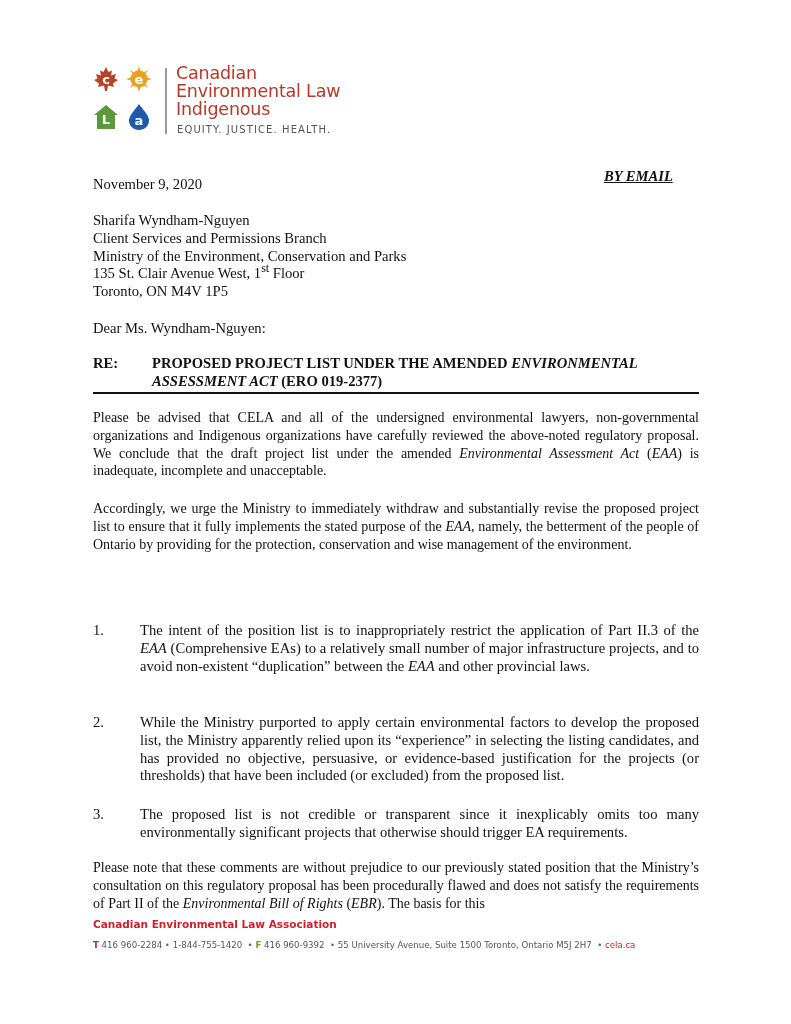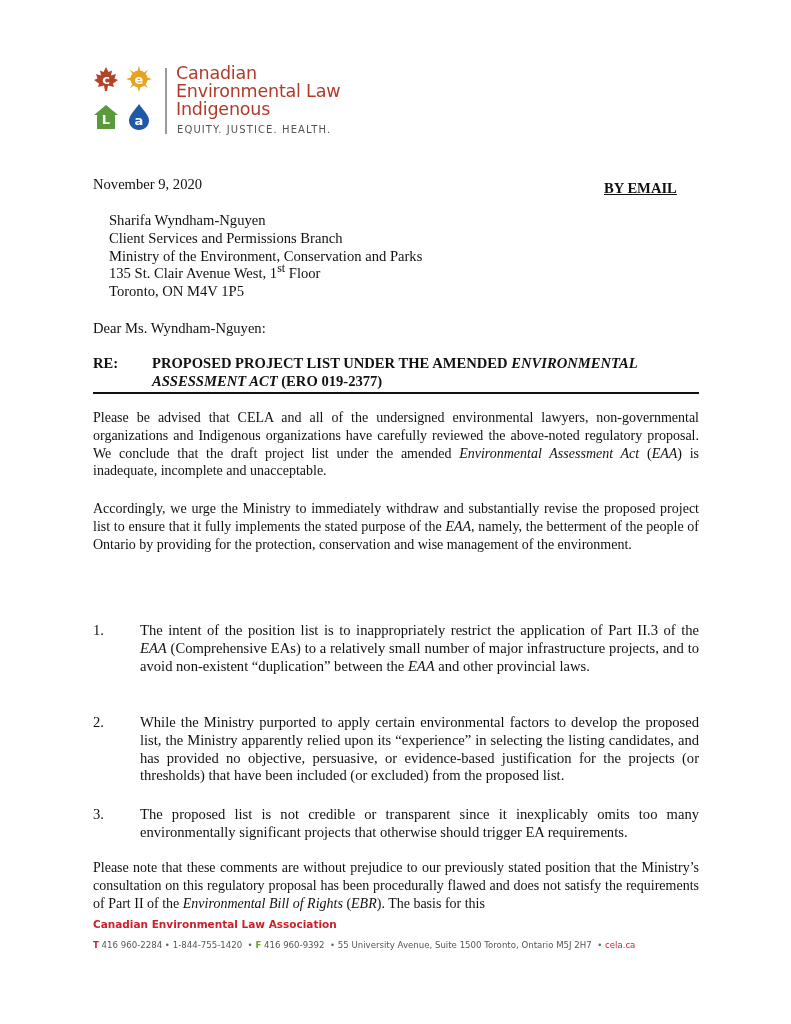--- a/index.html
+++ b/index.html
@@ -33,23 +33,23 @@
   .anniv-years { position:absolute; left:148px; top:31px; font-family:"DejaVu Serif", serif; font-style:italic;
                  font-weight:bold; font-size:15px; color:#a62b2b; }
   .anniv-range { position:absolute; left:150px; top:48px; font-family:"DejaVu Sans", sans-serif; font-weight:bold;
                  font-size:7px; color:#a62b2b; }
   .anniv-bottom { position:absolute; left:4px; top:72px; font-family:"DejaVu Sans", sans-serif; font-weight:bold;
                   font-size:10px; color:#6aa333; letter-spacing:0.1px; white-space:nowrap; }
 
   
   .txt { position:absolute; font-size:14.6px; line-height:17.8px; color:#111; }
   .date { left:93px; top:176px; }
-  .delivery { left:604px; top:180px; font-weight:bold; text-decoration:underline; }
+  .delivery { left:604px; top:168px; font-weight:bold; text-decoration:underline;font-style:italic; }
   .address { left:93px; top:212px; }
-  .address div { white-space:nowrap;margin-left:16px; }
+  .address div { white-space:nowrap; }
   .address sup { font-size:12px; line-height:0; vertical-align:super; }
   .salutation { left:93px; top:320px; }
 
   .re { position:absolute; left:93px; top:355px; width:606px; font-weight:bold; font-size:14.6px; line-height:17.8px; }
   .re-label { position:absolute; left:0; top:0; }
   .re-text { position:absolute; left:47px; top:0; width:560px;margin-left:12px; }
   .re-rule { position:absolute; left:93px; top:392px; width:606px; height:2px; background:#111; }
 
   .para { position:absolute; left:93px; width:606px; text-align:justify; font-size:14px; line-height:17.8px; }
   .p1 { top:409px; }

